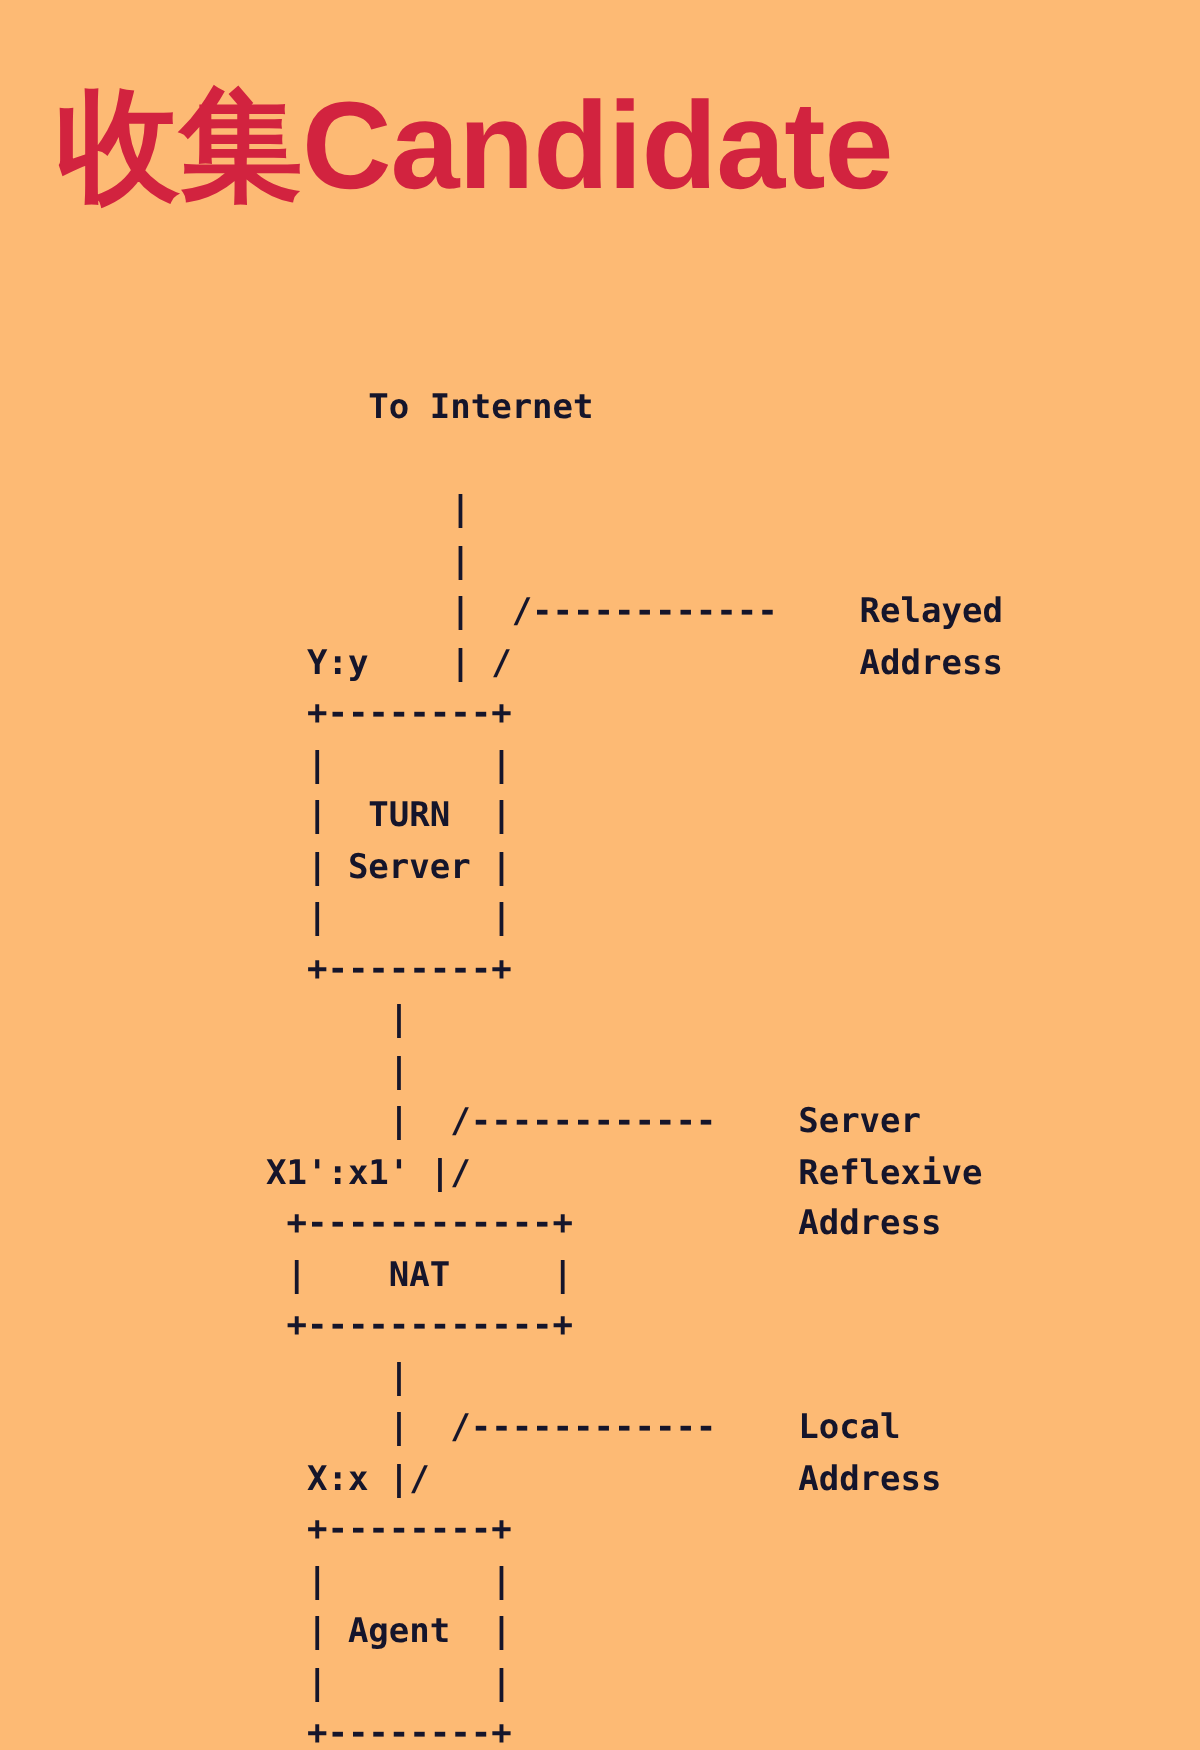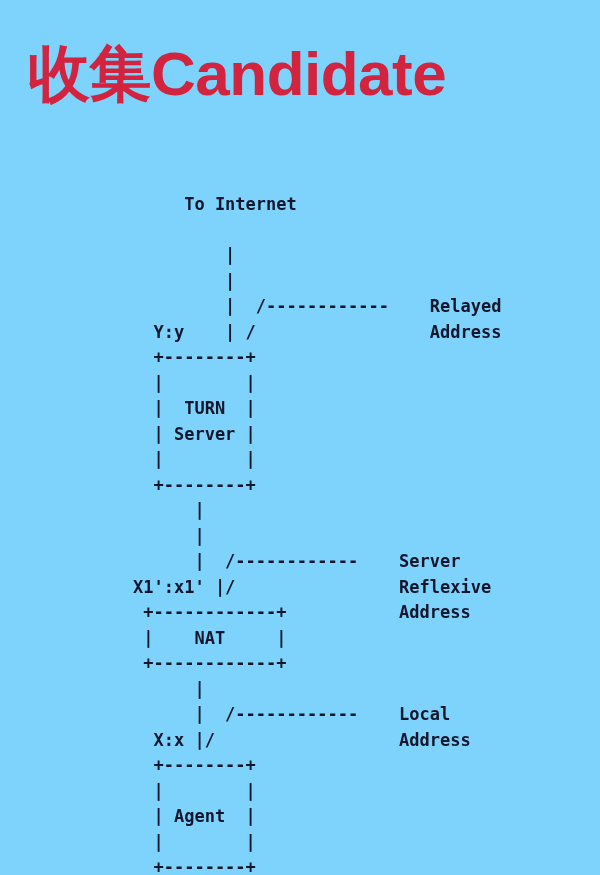--- a/index.html
+++ b/index.html
@@ -13,21 +13,21 @@
     height: 875px;
     overflow: hidden;
     font-family: "Liberation Sans", sans-serif;
     -webkit-font-smoothing: antialiased;
   }
 
   .page {
     position: relative;
     width: 600px;
     height: 875px;
-    background: #7dd3fc;
+    background: #fdba74;
     box-sizing: border-box;
   }
 
   
   .title {
     position: absolute;
     left: 28px;
     top: 38px;
     font-family: "Liberation Sans", "DejaVu Sans", sans-serif;
     font-weight: bold;

